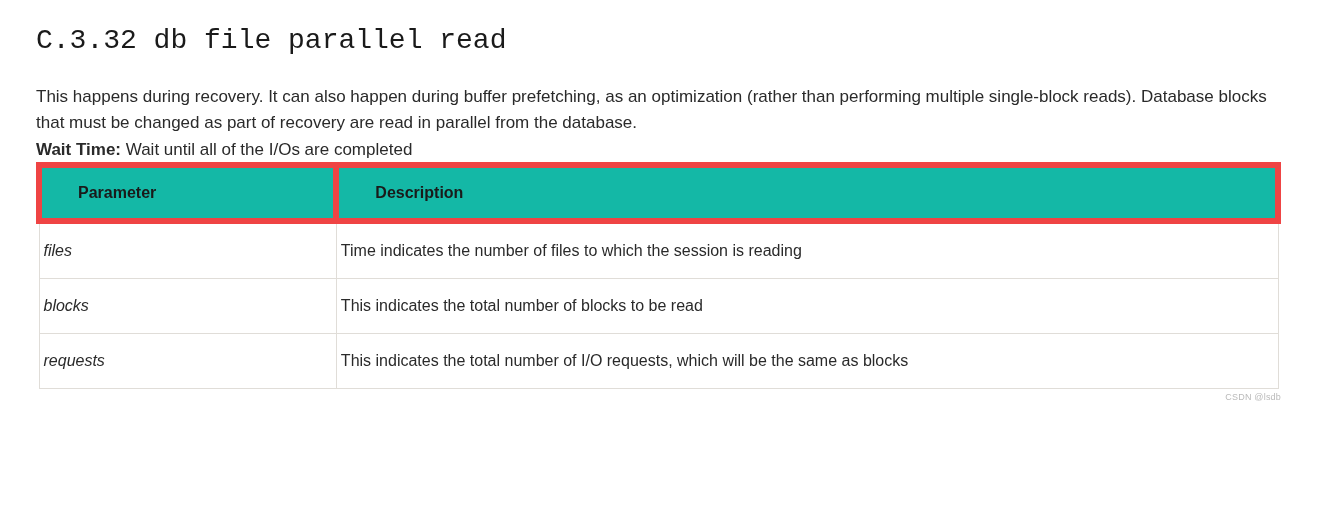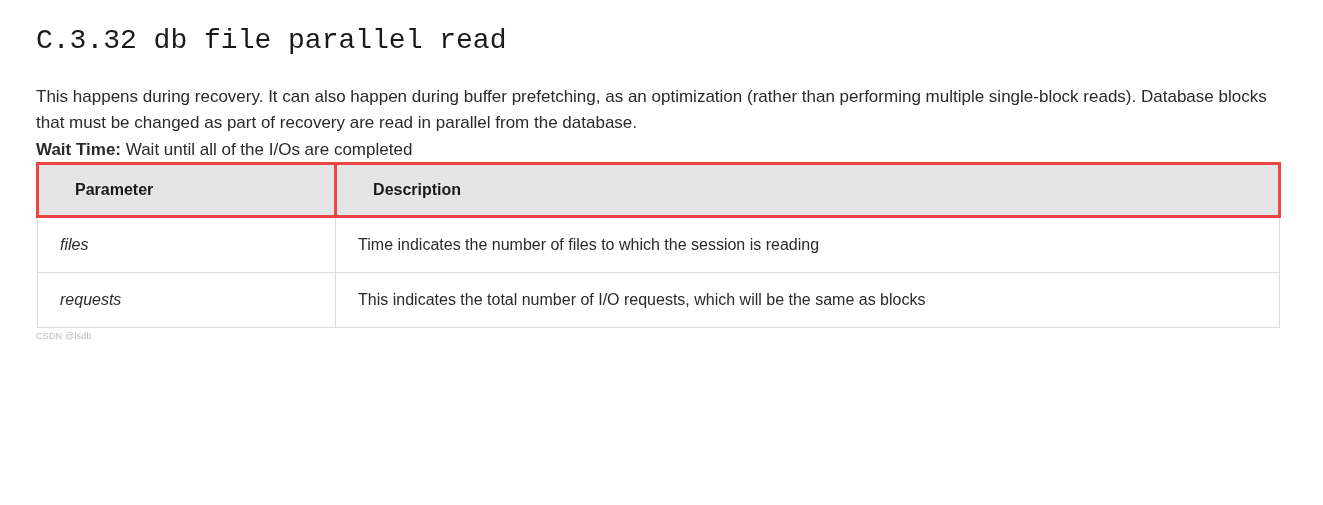--- a/index.html
+++ b/index.html
@@ -35,41 +35,41 @@
     .wait-time .label {
       font-weight: 700;
     }
     table {
       width: 100%;
       max-width: 1245px;
       border-collapse: collapse;
       border: 1px solid #e0ddd8;
     }
     thead th {
-      background: #e5e5e5;
+      background: #14b8a6;
       text-align: left;
       font-weight: 700;
       font-size: 16px;
       padding: 13px 36px;
-      border: 3px solid #ef4444;
+      border: 6px solid #ef4444;
       color: #1a1a1a;
     }
     tbody td {
-      padding: 15px 22px;
+      padding: 15px 4px;
       border: 1px solid #e0ddd8;
       font-size: 16px;
       color: #2a2a2a;
       vertical-align: top;
     }
     tbody td.param {
       font-style: italic;
       width: 24%;
     }
     .watermark {
-      text-align: left;
+      text-align: right;
       font-size: 9px;
       color: #bababa;
       max-width: 1245px;
       margin-top: 2px;
       letter-spacing: 0.2px;
     }
   </style>
 </head>
 <body>
 
@@ -87,19 +87,23 @@
       <th>Parameter</th>
       <th>Description</th>
     </tr>
   </thead>
   <tbody>
     <tr>
       <td class="param">files</td>
       <td>Time indicates the number of files to which the session is reading</td>
     </tr>
     <tr>
+      <td class="param">blocks</td>
+      <td>This indicates the total number of blocks to be read</td>
+    </tr>
+    <tr>
       <td class="param">requests</td>
       <td>This indicates the total number of I/O requests, which will be the same as blocks</td>
     </tr>
   </tbody>
 </table>
 
 <div class="watermark">CSDN @lsdb</div>
 
 </body></html>

